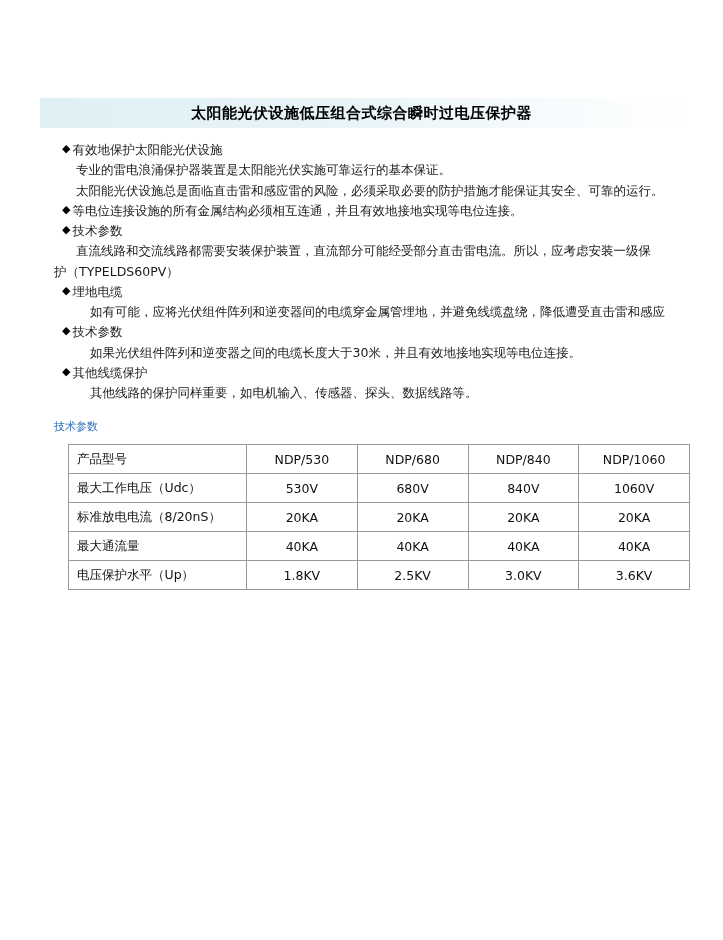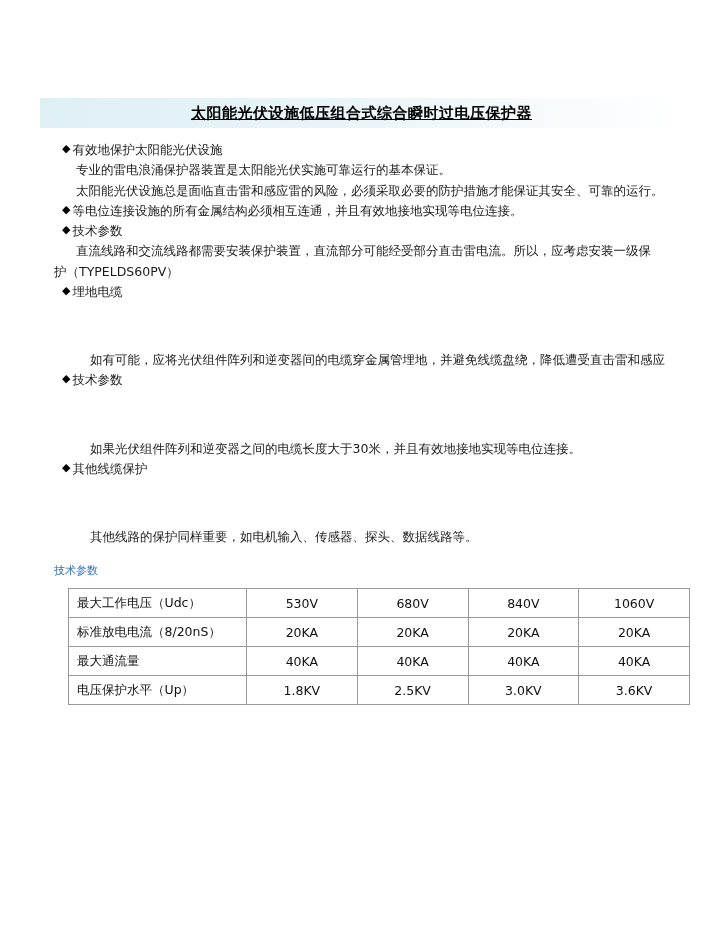--- a/index.html
+++ b/index.html
@@ -28,21 +28,20 @@
     background: linear-gradient(to right, #dff0f5 0%, #e8f4f8 45%, #ffffff 100%);
     display: flex;
     align-items: center;
     justify-content: center;
   }
   .title-banner .title-text {
     font-size: 15px;
     font-weight: bold;
     color: #000000;
     letter-spacing: 0.5px;
-    text-decoration: underline;
   }
   
   .content {
     margin-top: 12px;
     font-size: 12.5px;
     line-height: 1.62;
     color: #1a1a1a;
   }
   .bullet-line {
     margin-left: 22px;
@@ -60,21 +59,20 @@
   }
   .para {
     margin-left: 36px;
     text-indent: 0;
   }
   .para.hang {
     margin-left: 14px;
   }
   .para.indent2 {
     margin-left: 50px;
-    margin-top: 48px;
   }
   
   .section-heading {
     margin-top: 16px;
     margin-left: 14px;
     color: #2f6fbd;
     font-size: 11px;
     font-weight: normal;
   }
   
@@ -152,20 +150,27 @@
     <div class="para indent2">其他线路的保护同样重要，如电机输入、传感器、探头、数据线路等。</div>
 
   </div>
 
   <div class="section-heading">技术参数</div>
 
   <div class="table-wrap">
     <table class="spec">
       <tbody>
         <tr>
+          <td class="rowhead">产品型号</td>
+          <td class="cell">NDP/530</td>
+          <td class="cell">NDP/680</td>
+          <td class="cell">NDP/840</td>
+          <td class="cell">NDP/1060</td>
+        </tr>
+        <tr>
           <td class="rowhead">最大工作电压（Udc）</td>
           <td class="cell">530V</td>
           <td class="cell">680V</td>
           <td class="cell">840V</td>
           <td class="cell">1060V</td>
         </tr>
         <tr>
           <td class="rowhead">标准放电电流（8/20nS）</td>
           <td class="cell">20KA</td>
           <td class="cell">20KA</td>

